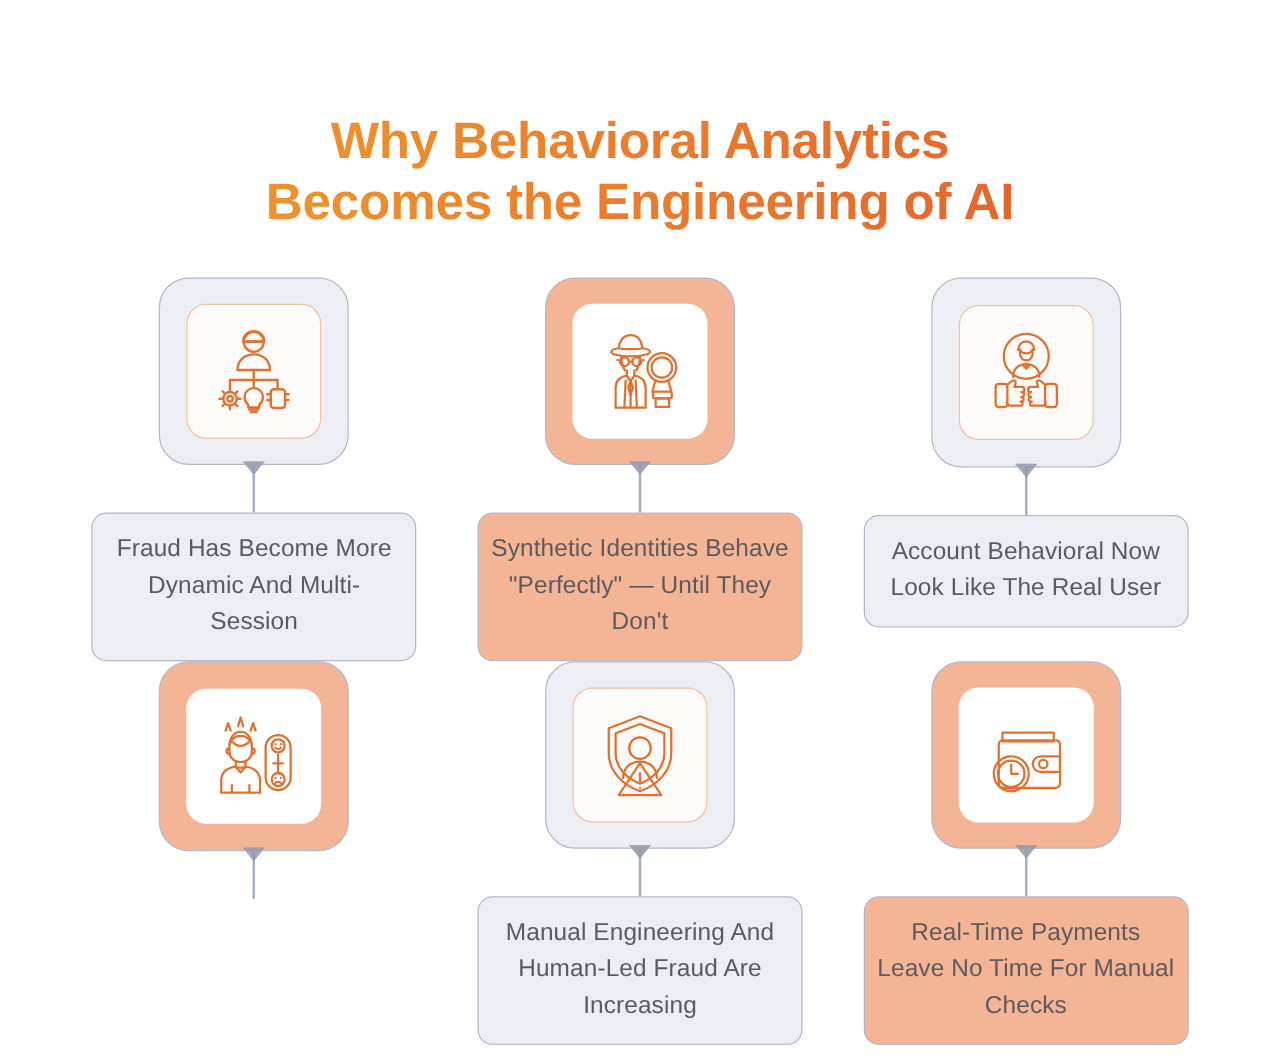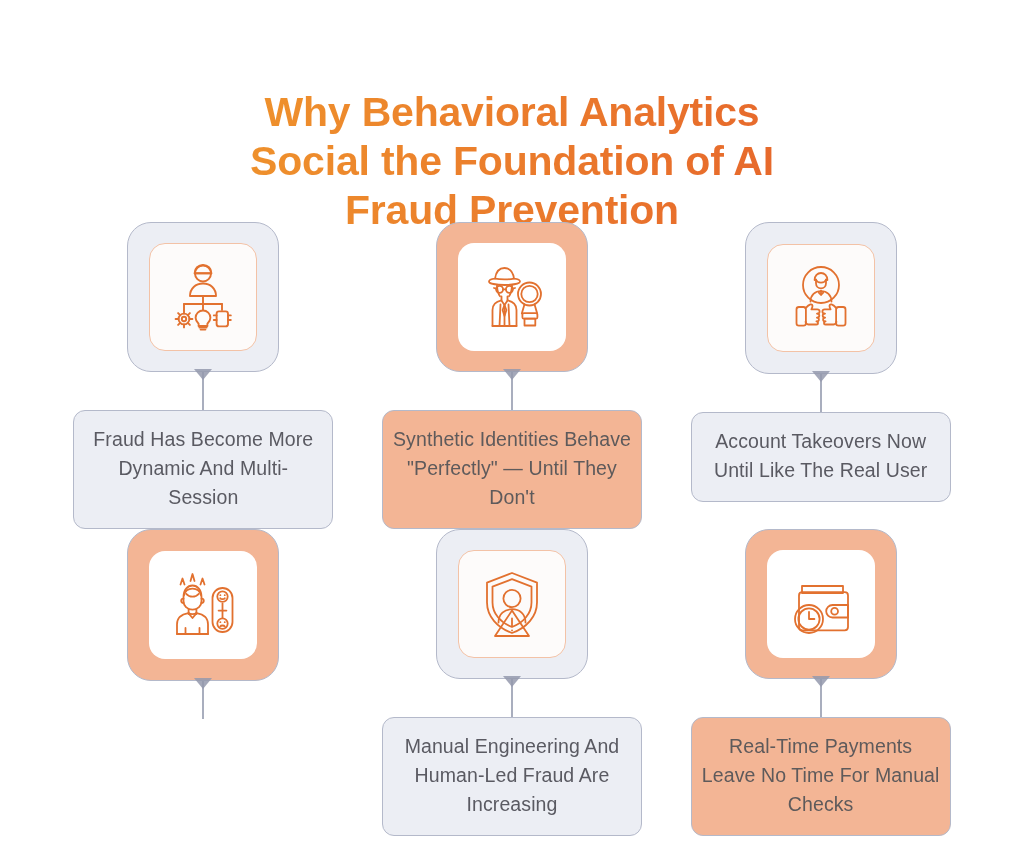--- a/index.html
+++ b/index.html
@@ -133,22 +133,21 @@
   .label-box.peach { background: #F3B595; color: #5E5A5B; }
 </style>
 </head>
 <body>
 
 <div id="infographic">
 
   <div class="title-wrap">
     <h1 class="title">
       <span class="title-line">Why Behavioral Analytics</span>
-      <span class="title-line">Social the Foundation of AI</span>
-      <span class="title-line">Fraud Prevention</span>
+      <span class="title-line">Becomes the Engineering of AI</span>
     </h1>
   </div>
 
   <div class="grid">
 
     <div class="cell">
       <div class="icon-card gray">
         <div class="icon-inner">
           <span>
             <svg width="78" height="78" viewBox="0 0 78 78" fill="none" stroke="#E2712F" stroke-width="1.9" stroke-linecap="round" stroke-linejoin="round">
@@ -253,21 +252,21 @@
               <path d="M42.8 54.6 C41.6 54.6 40.7 55.5 40.7 56.6 C40.7 57.7 41.6 58.6 42.8 58.6"></path>
               <path d="M43 58.6 C41.9 58.6 41.1 59.4 41.1 60.4 C41.1 61.5 41.9 62.3 43 62.3"></path>
               <path d="M43.6 62.3 C42.7 62.3 42 63 42 63.9 C42 64.8 42.7 65.5 43.6 65.5 L51.6 65.5 C54 65.5 54.4 64 54.4 62.6"></path>
               <rect x="54.1" y="48" width="9.4" height="18.6" rx="2.4"></rect>
             </svg>
           </span>
         </div>
         <div class="pointer"></div>
       </div>
       <div class="connector r1"></div>
-      <div class="label-box gray">Account Takeovers Now Until Like The Real User</div>
+      <div class="label-box gray">Account Behavioral Now Look Like The Real User</div>
     </div>
 
     <div class="cell">
       <div class="icon-card peach">
         <div class="icon-inner">
           <span>
             <svg width="78" height="78" viewBox="0 0 78 78" fill="none" stroke="#E2712F" stroke-width="1.8" stroke-linecap="round" stroke-linejoin="round">
 
               <path d="M16.5 18.5 L18.5 12.5 L20.5 18.5"></path>
               <path d="M26.5 15 L28.5 8 L30.5 15"></path>

